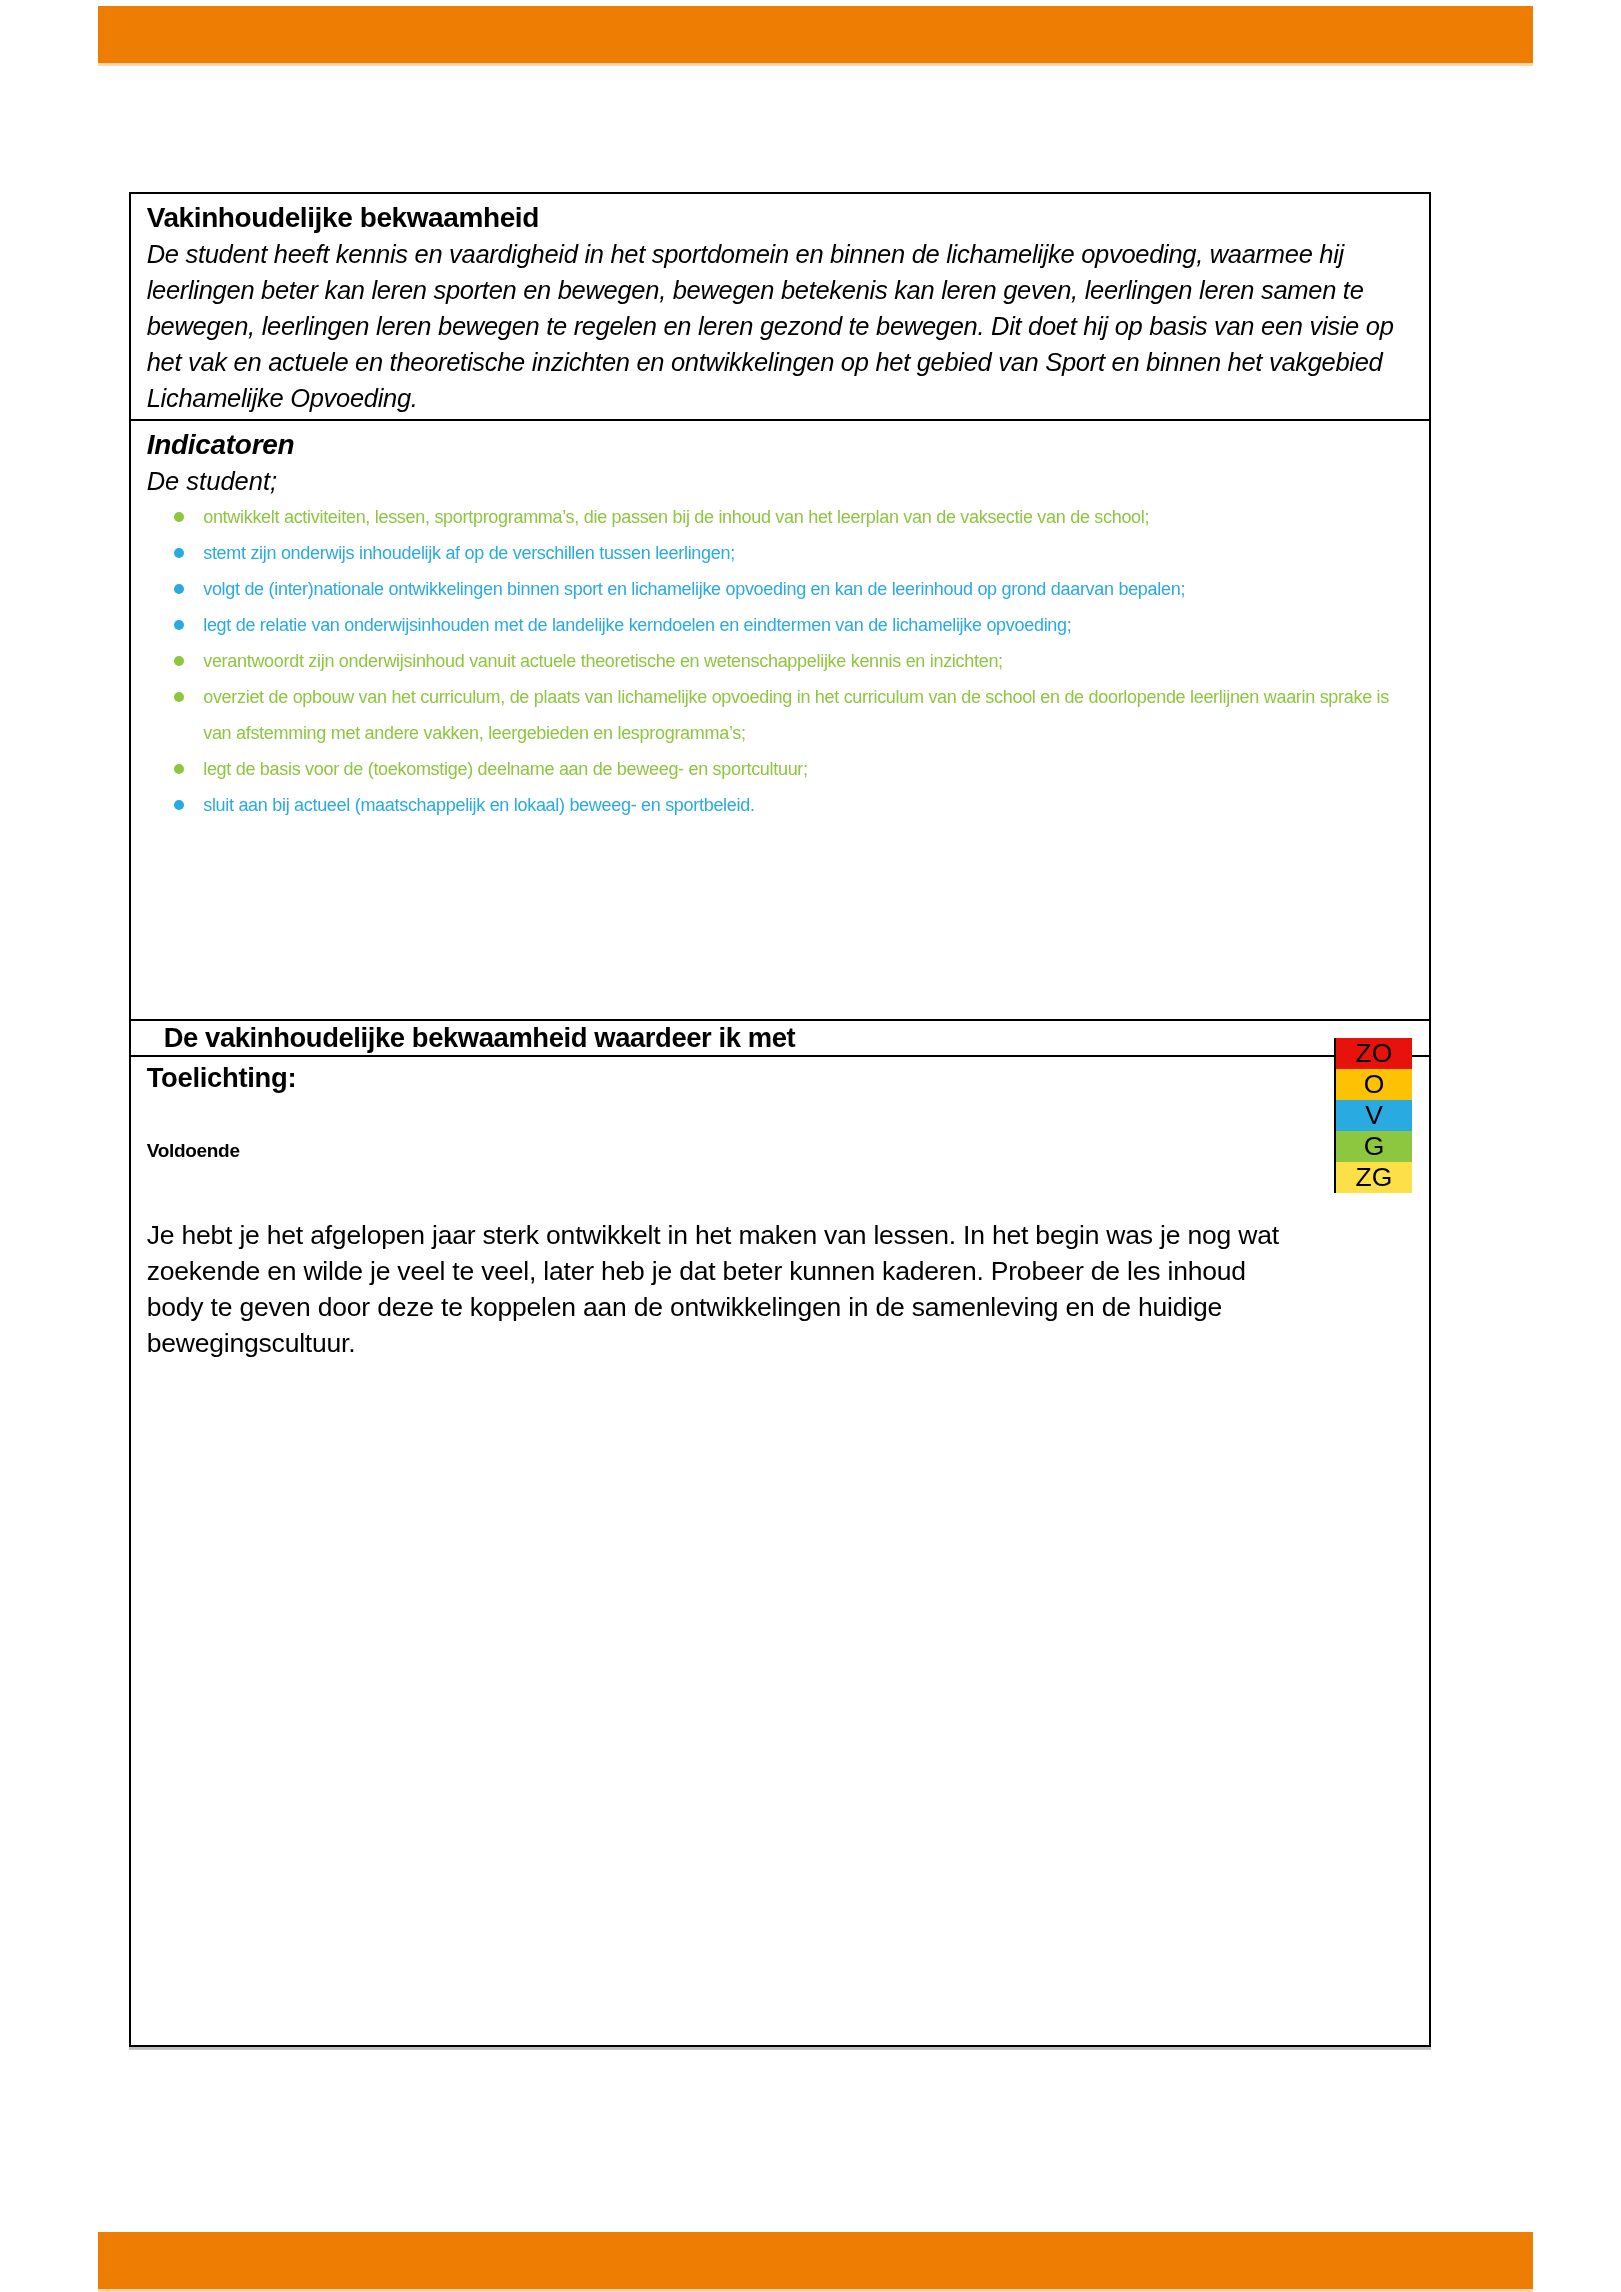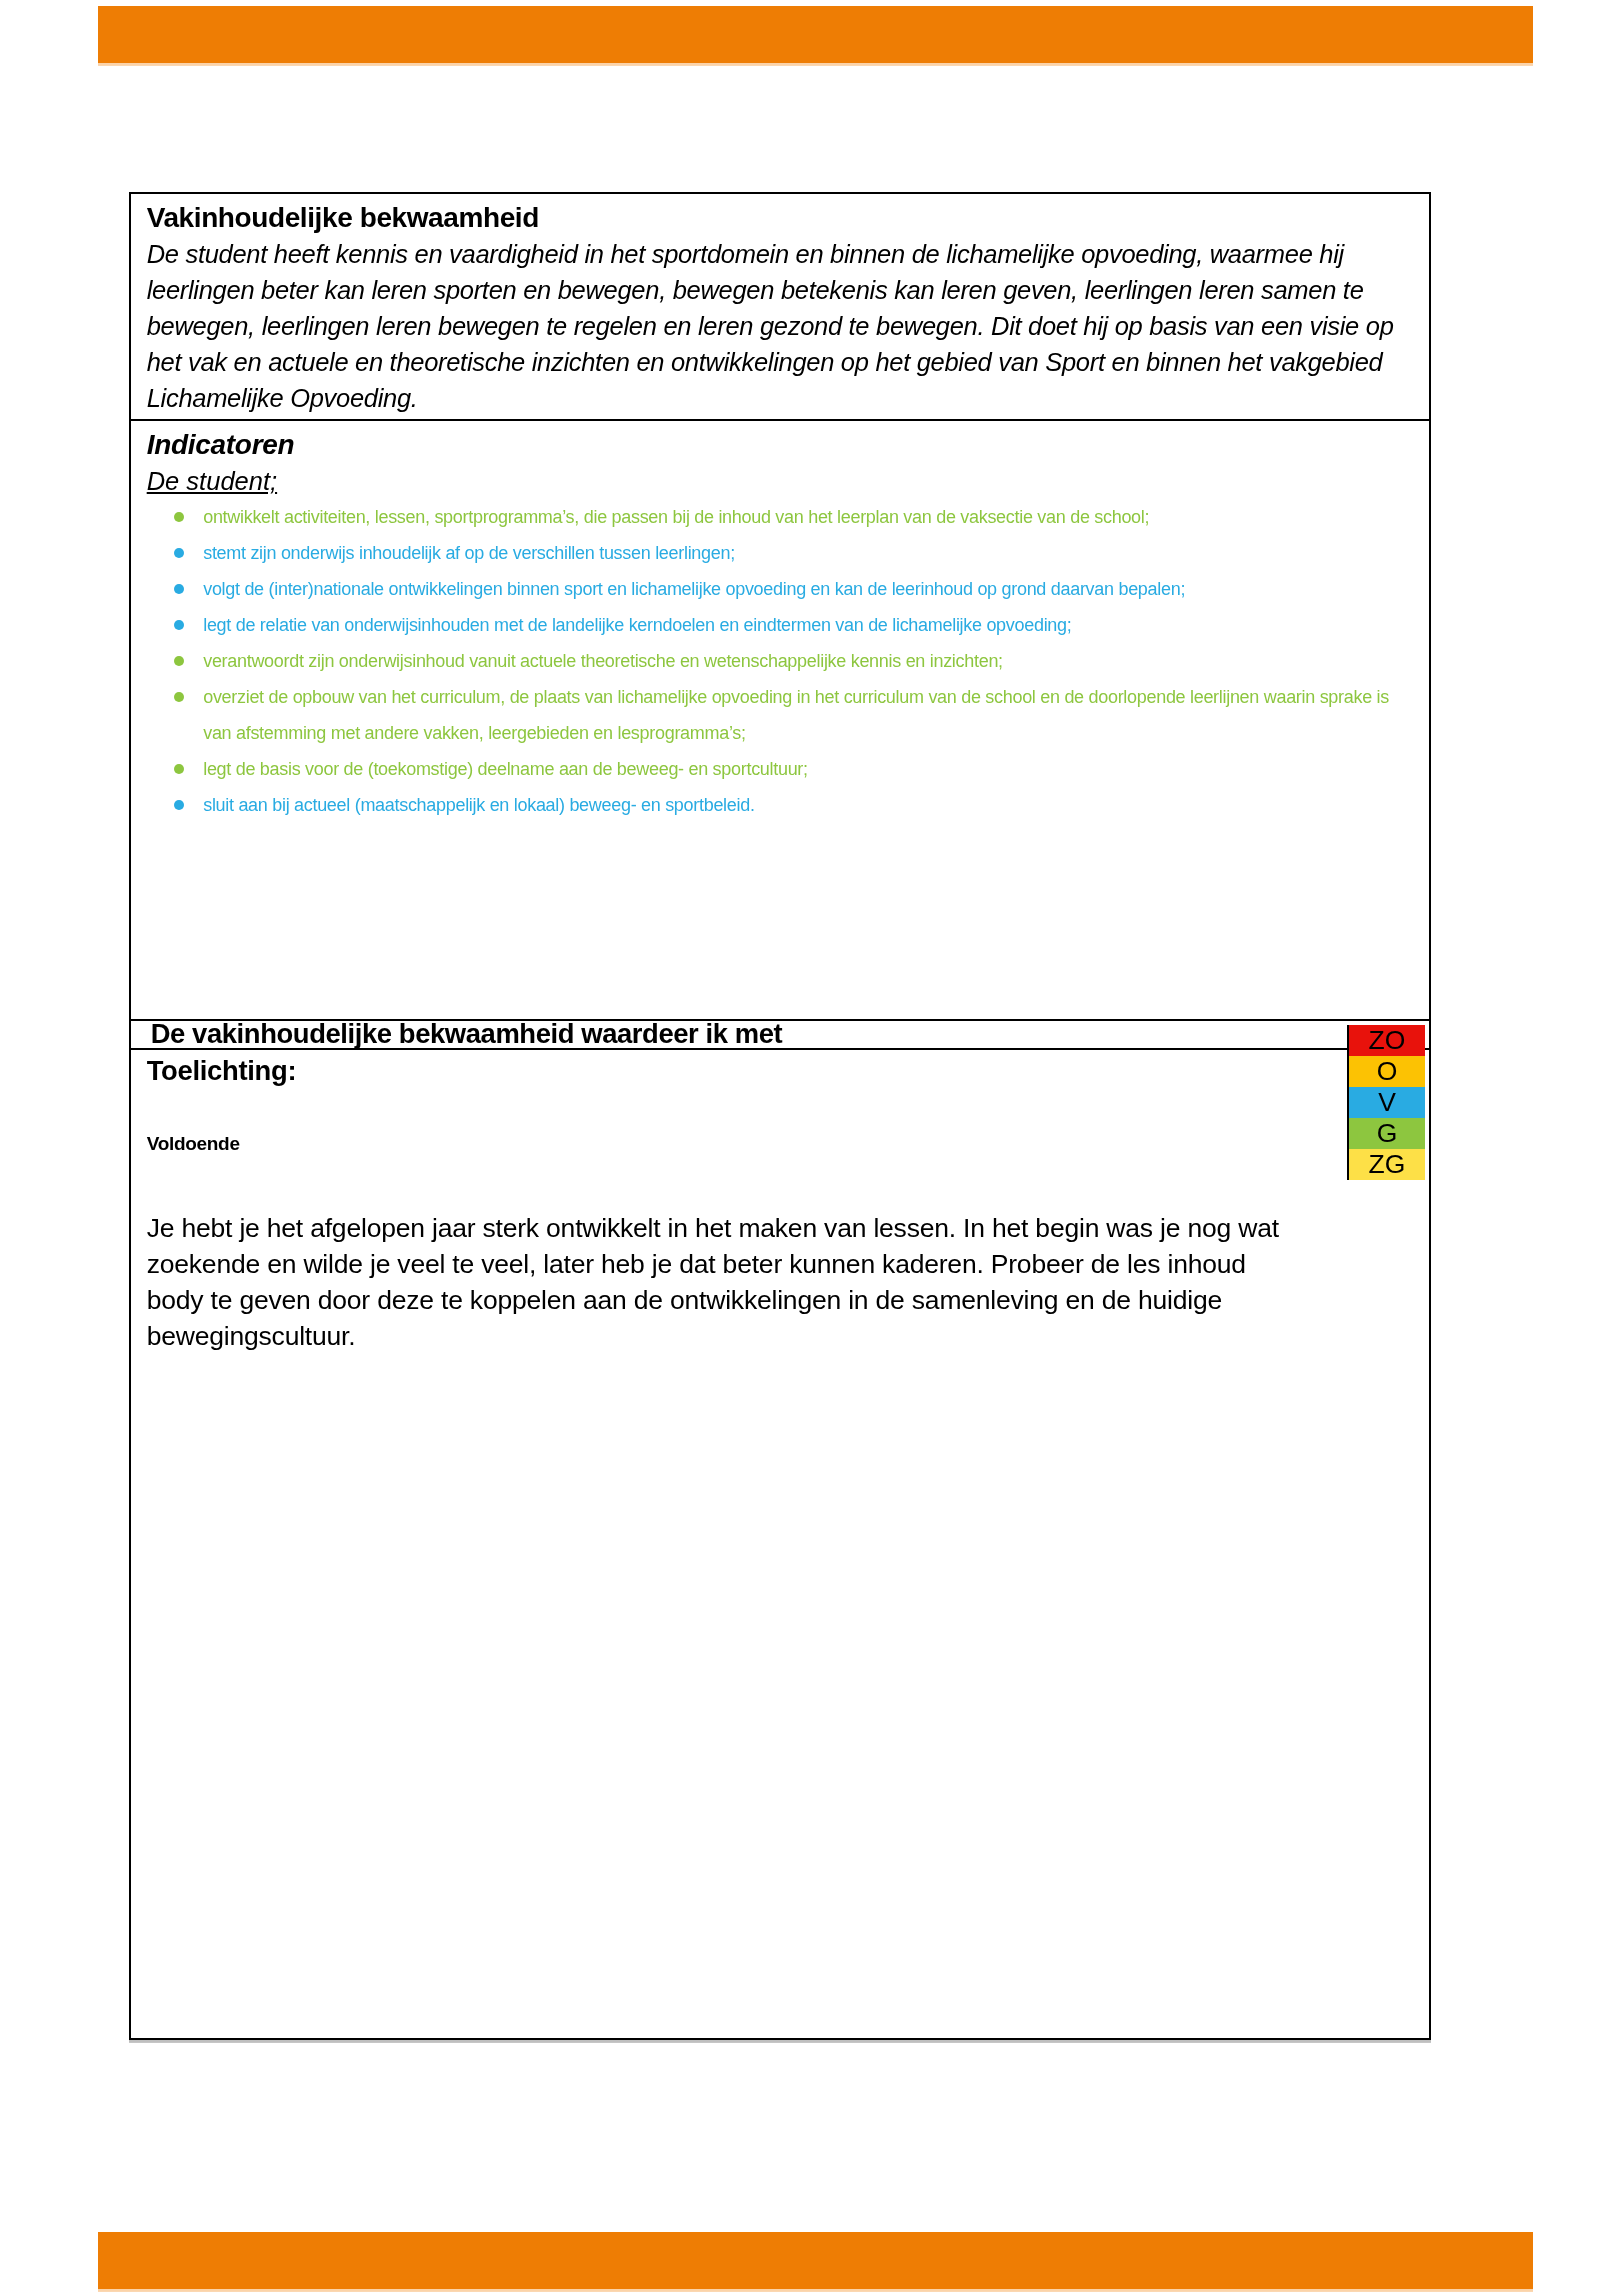--- a/index.html
+++ b/index.html
@@ -67,21 +67,20 @@
     line-height:36px;
     font-weight:bold;
     font-style:italic;
     letter-spacing:-0.3px;
   }
   .row-indicators .student{
     margin:0;
     font-style:italic;
     font-size:25.5px;
     line-height:36px;
-    text-decoration:underline;
   }
   ul.indicator-list{
     margin:0 0 0 25.5px;
     padding:0;
     list-style:none;
   }
   ul.indicator-list li{
     position:relative;
     padding-left:31px;
     font-size:18px;
@@ -97,21 +96,21 @@
     border-radius:50%;
     background:currentColor;
   }
 
   
   .row-rating{
     height:29px;
     border-bottom:2.9px solid #000;
     display:flex;
     align-items:stretch;
-    padding:4px;
+    padding:17px;
     gap:8px;
   }
   .rating-label{
     flex:1;
     font-weight:bold;
     font-size:27.4px;
     letter-spacing:-0.4px;
     display:flex;
     align-items:center;
     padding-left:15.7px;

